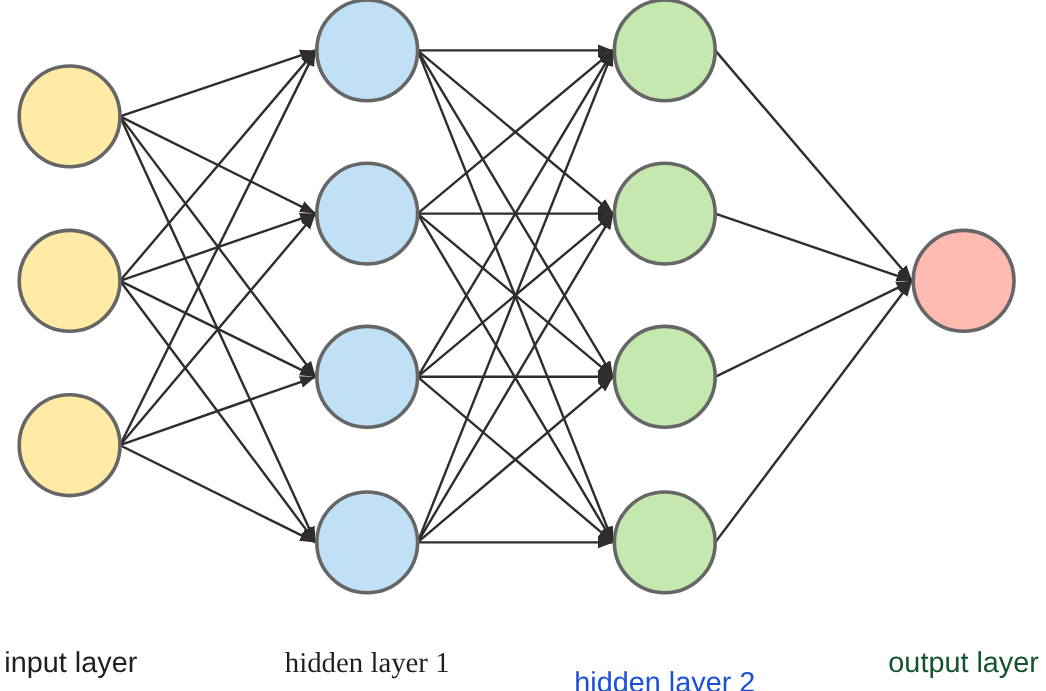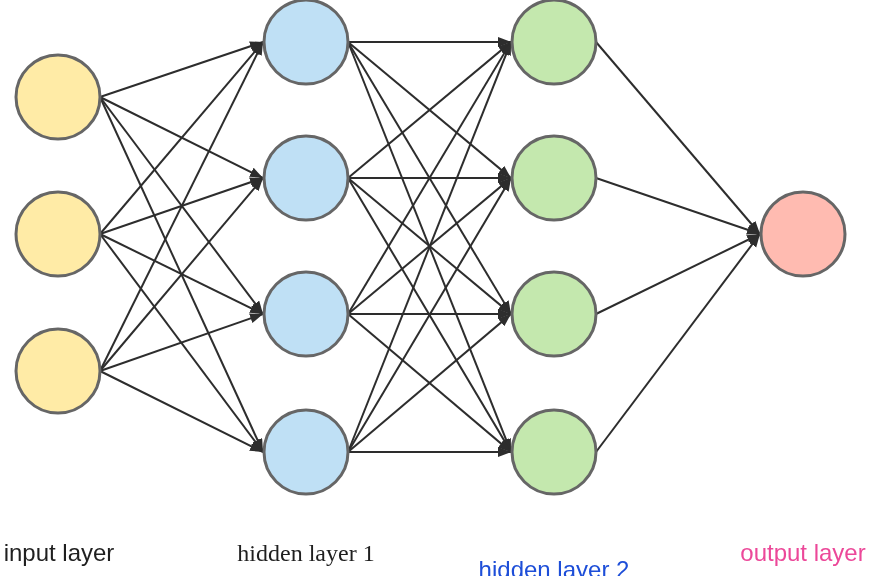--- a/index.html
+++ b/index.html
@@ -87,14 +87,14 @@
         <circle cx="554" cy="178" r="42" fill="#c4e8ae" stroke="#666666" stroke-width="3"></circle>
         <circle cx="554" cy="314" r="42" fill="#c4e8ae" stroke="#666666" stroke-width="3"></circle>
         <circle cx="554" cy="452" r="42" fill="#c4e8ae" stroke="#666666" stroke-width="3"></circle>
         <circle cx="803" cy="234" r="42" fill="#ffbbb1" stroke="#666666" stroke-width="3"></circle>
       </g>
   </svg>
 
   <div class="layer-label" style="left: 59px; top: 540px; color: rgb(31, 31, 31);">input layer</div>
   <div class="layer-label" style="left: 306px; top: 540px; color: rgb(31, 31, 31); font-family: Liberation Serif, serif;">hidden layer 1</div>
   <div class="layer-label" style="left: 554px; top: 557px; color: #1d4ed8; text-align: right;">hidden layer 2</div>
-  <div class="layer-label" style="left: 803px; top: 540px; color: #ec4899; text-align: right;">output layer</div>
+  <div class="layer-label" style="left: 803px; top: 540px; color: #14532d; text-align: right;">output layer</div>
 </div>
 
 </body></html>

